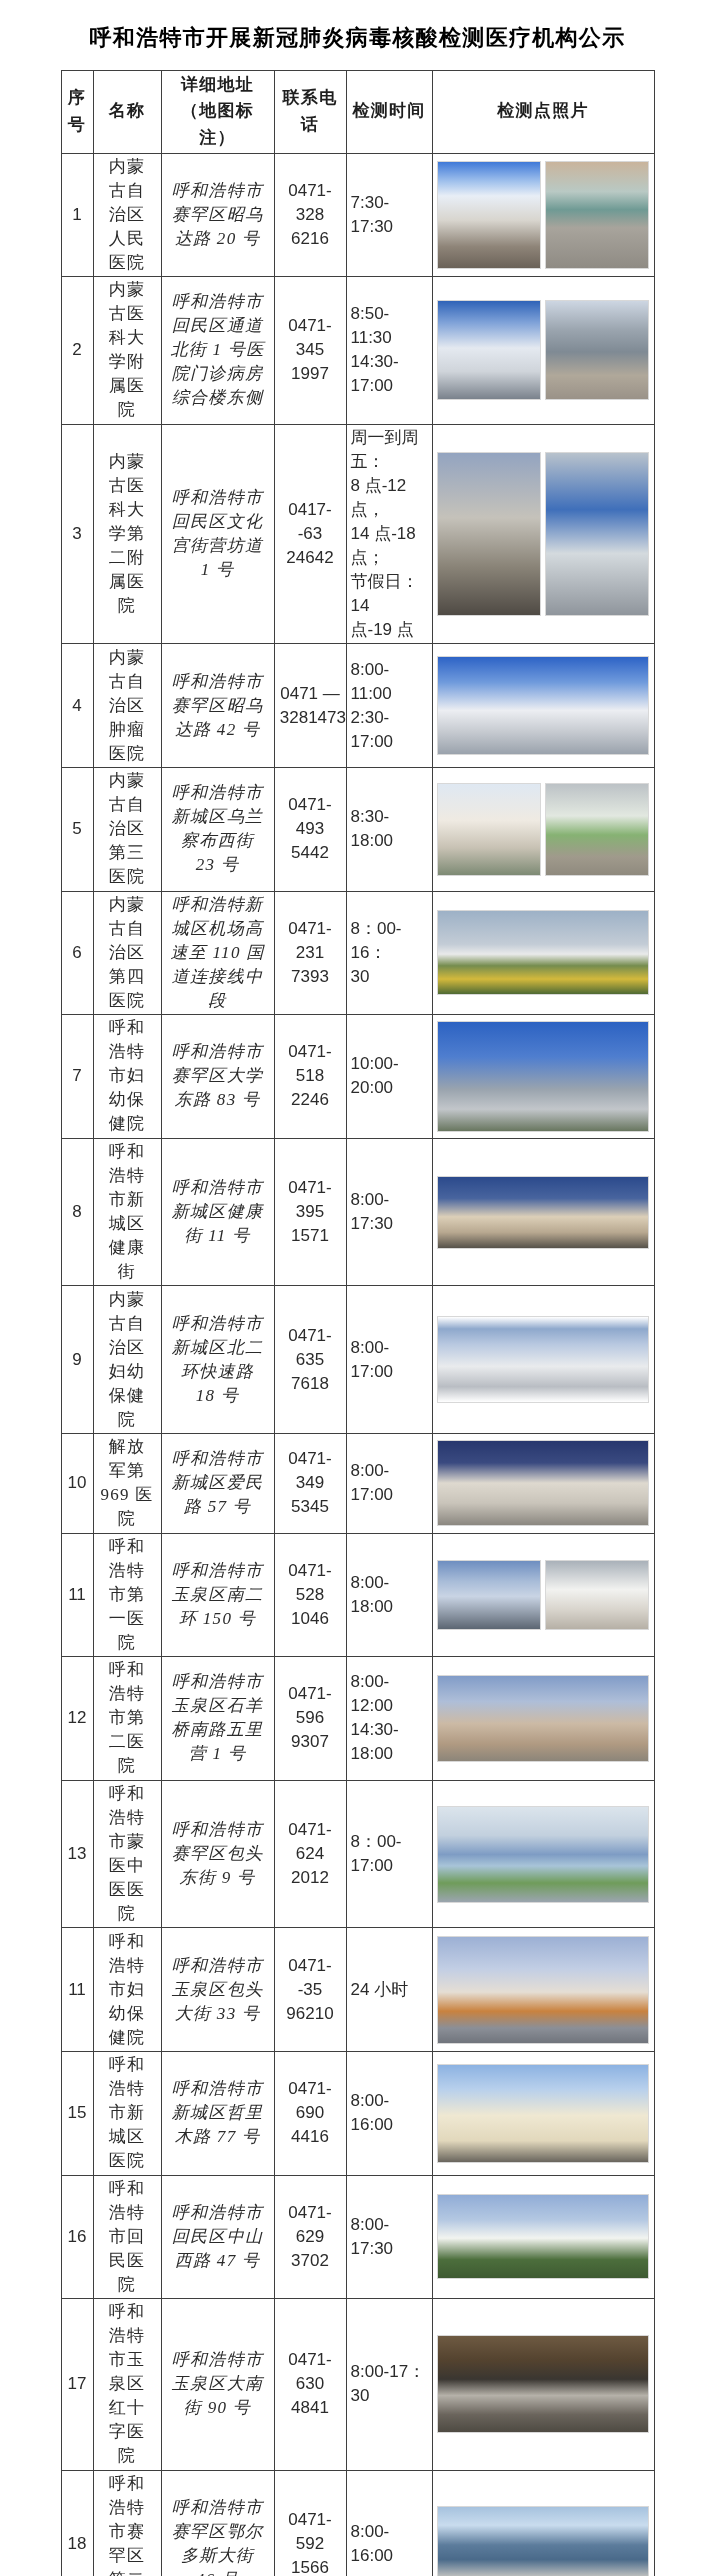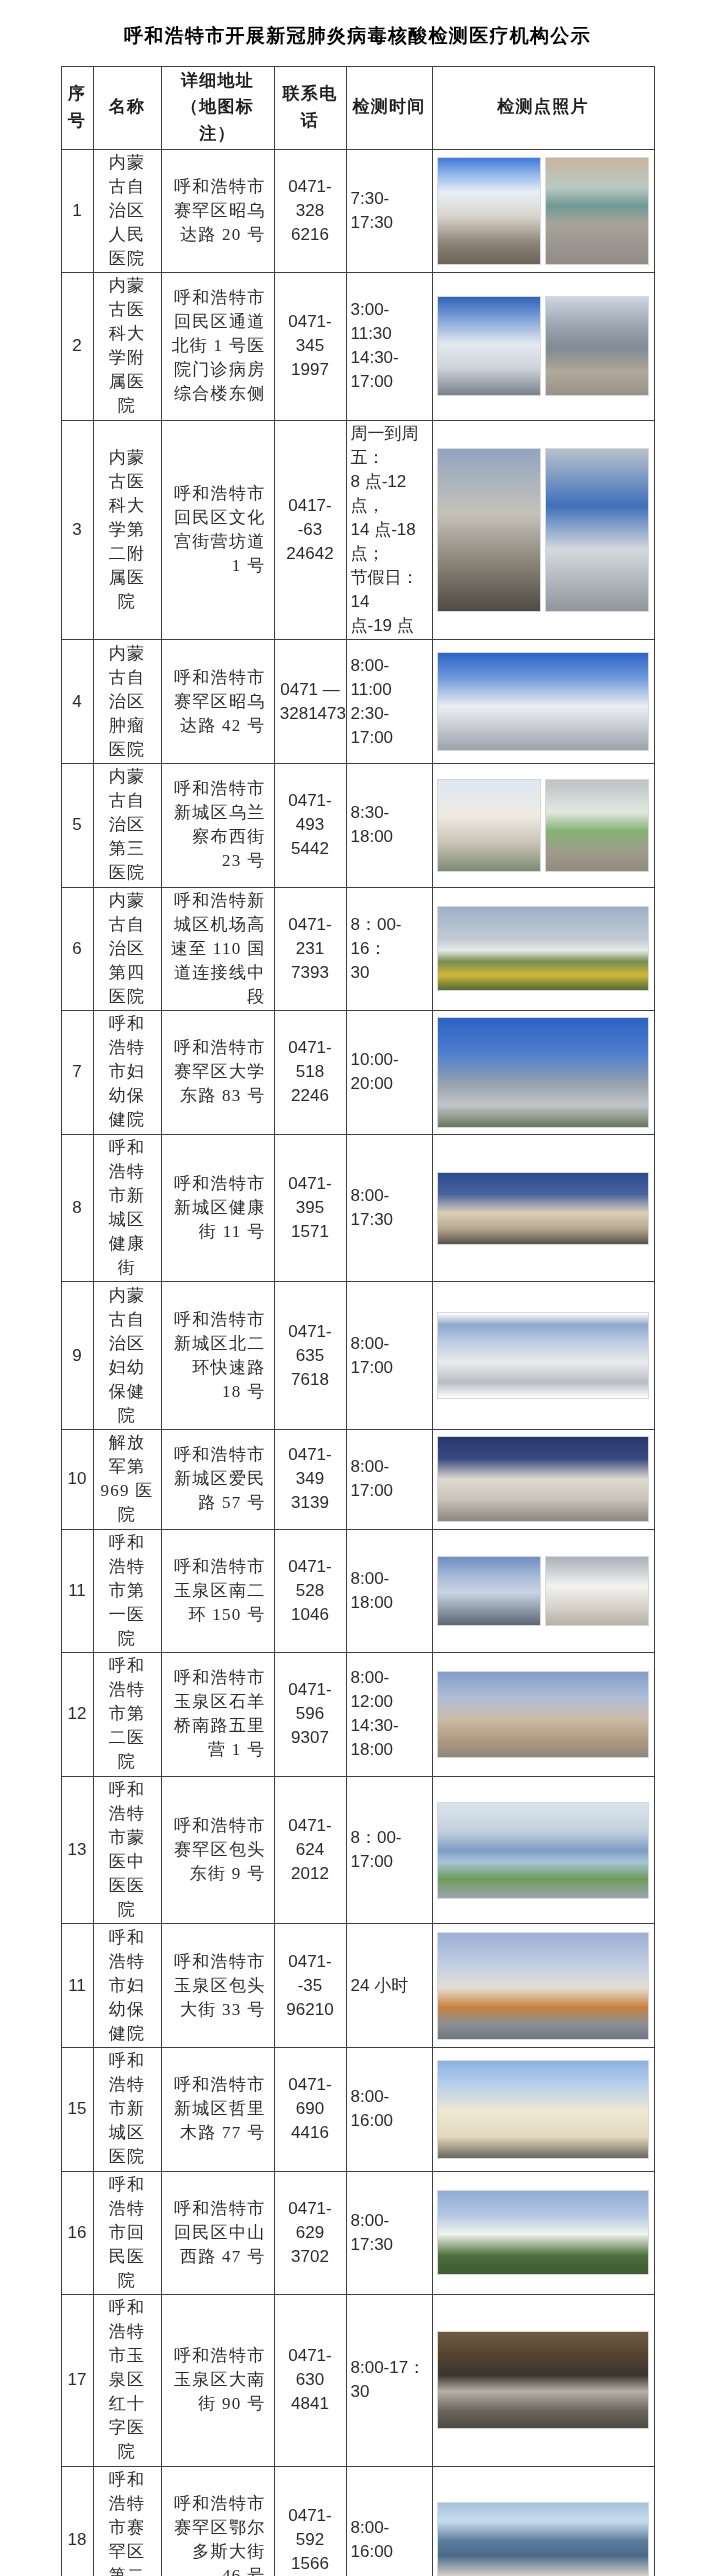--- a/index.html
+++ b/index.html
@@ -5,21 +5,21 @@
   html,body{margin:0;padding:0;background:#ffffff;}
   body{
     width:715px;height:2576px;position:relative;
     font-family:"Liberation Serif","DejaVu Serif",serif;
     color:#2b2b2b;
     -webkit-font-smoothing:antialiased;
   }
   .page-title{
     margin:22.5px 0 0 0;
     font-family:"Liberation Sans","DejaVu Sans",sans-serif;
-    font-size:19px;font-weight:bold;color:#000;
+    font-size:22px;font-weight:bold;color:#000;
     text-align:center;letter-spacing:1.3px;
   }
   table.inst{
     border-collapse:collapse;table-layout:fixed;
     width:593px;margin:17px auto 0 auto;
   }
   table.inst th, table.inst td{
     border:1.3px solid #3f3f3f;
     vertical-align:middle;
     overflow:hidden;
@@ -27,21 +27,21 @@
   }
   th.hcell{
     font-size:17px;font-weight:bold;color:#1f1f1f;
     text-align:center;line-height:26.5px;letter-spacing:1.3px;
     padding:1.3px 1.3px;height:54px;
     background:#ffffff;
   }
   td{font-size:17px;line-height:24px;letter-spacing:1.3px;}
   td.c-index{text-align:center;font-family:"Liberation Sans","DejaVu Sans",sans-serif;letter-spacing:0;}
   td.c-name{text-align:center;padding:1.3px 6.6px;}
-  td.c-addr{text-align:right;padding:1.3px 8px;}
+  td.c-addr{text-align:center;padding:1.3px 8px;font-style:italic;}
   td.c-phone{text-align:center;padding:1.3px 5.3px;font-family:"Liberation Sans","DejaVu Sans",sans-serif;letter-spacing:0;}
   td.c-time{padding:1.3px 4px;font-family:"Liberation Sans","DejaVu Sans",sans-serif;letter-spacing:0;}
   td.c-photo{padding:0;}
   .photos{
     display:flex;align-items:stretch;justify-content:center;
     gap:3.3px;padding:4px 4.6px;box-sizing:border-box;width:100%;
   }
   .photo{
     flex:1 1 0;border:0.7px solid #d8d8d8;
     background:#cfd6de;
@@ -107,21 +107,21 @@
       </tr>
       <tr style="height: 108px;">
         <td class="c-index">2</td>
         <td class="c-name">内蒙古医科大学附属医院</td>
         <td class="c-addr">呼和浩特市回民区通道北街 1 号医院门诊病房综合楼东侧</td>
         <td class="c-phone">
           <span class="line">0471-345</span>
           <span class="line">1997</span>
         </td>
         <td class="c-time">
-          <span class="line">3:00-11:30</span>
+          <span class="line">8:50-11:30</span>
           <span class="line">14:30-17:00</span>
         </td>
         <td class="c-photo">
           <div class="photos" style="height: 108px;">
             <div class="photo" style="background: linear-gradient(rgb(47, 99, 184) 0%, rgb(127, 162, 216) 22%, rgb(228, 233, 240) 48%, rgb(207, 212, 218) 72%, rgb(122, 130, 140) 100%);"></div>
             <div class="photo" style="background: linear-gradient(rgb(205, 214, 226) 0%, rgb(154, 164, 174) 30%, rgb(127, 138, 148) 52%, rgb(176, 168, 154) 76%, rgb(154, 146, 136) 100%);"></div>
           </div>
         </td>
       </tr>
       <tr style="height: 172px;">
@@ -250,21 +250,21 @@
             <div class="photo" style="background: linear-gradient(rgb(255, 255, 255) 0%, rgb(142, 168, 204) 14%, rgb(184, 200, 224) 32%, rgb(233, 235, 237) 58%, rgb(185, 189, 195) 82%, rgb(255, 255, 255) 100%);"></div>
           </div>
         </td>
       </tr>
       <tr style="height: 94px;">
         <td class="c-index">10</td>
         <td class="c-name">解放军第 969 医院</td>
         <td class="c-addr">呼和浩特市新城区爱民路 57 号</td>
         <td class="c-phone">
           <span class="line">0471-349</span>
-          <span class="line">3139</span>
+          <span class="line">5345</span>
         </td>
         <td class="c-time">
           <span class="line">8:00-17:00</span>
         </td>
         <td class="c-photo">
           <div class="photos" style="height: 94px;">
             <div class="photo" style="background: linear-gradient(rgb(39, 55, 110) 0%, rgb(58, 74, 128) 26%, rgb(222, 217, 207) 50%, rgb(201, 196, 186) 74%, rgb(139, 135, 128) 100%);"></div>
           </div>
         </td>
       </tr>

